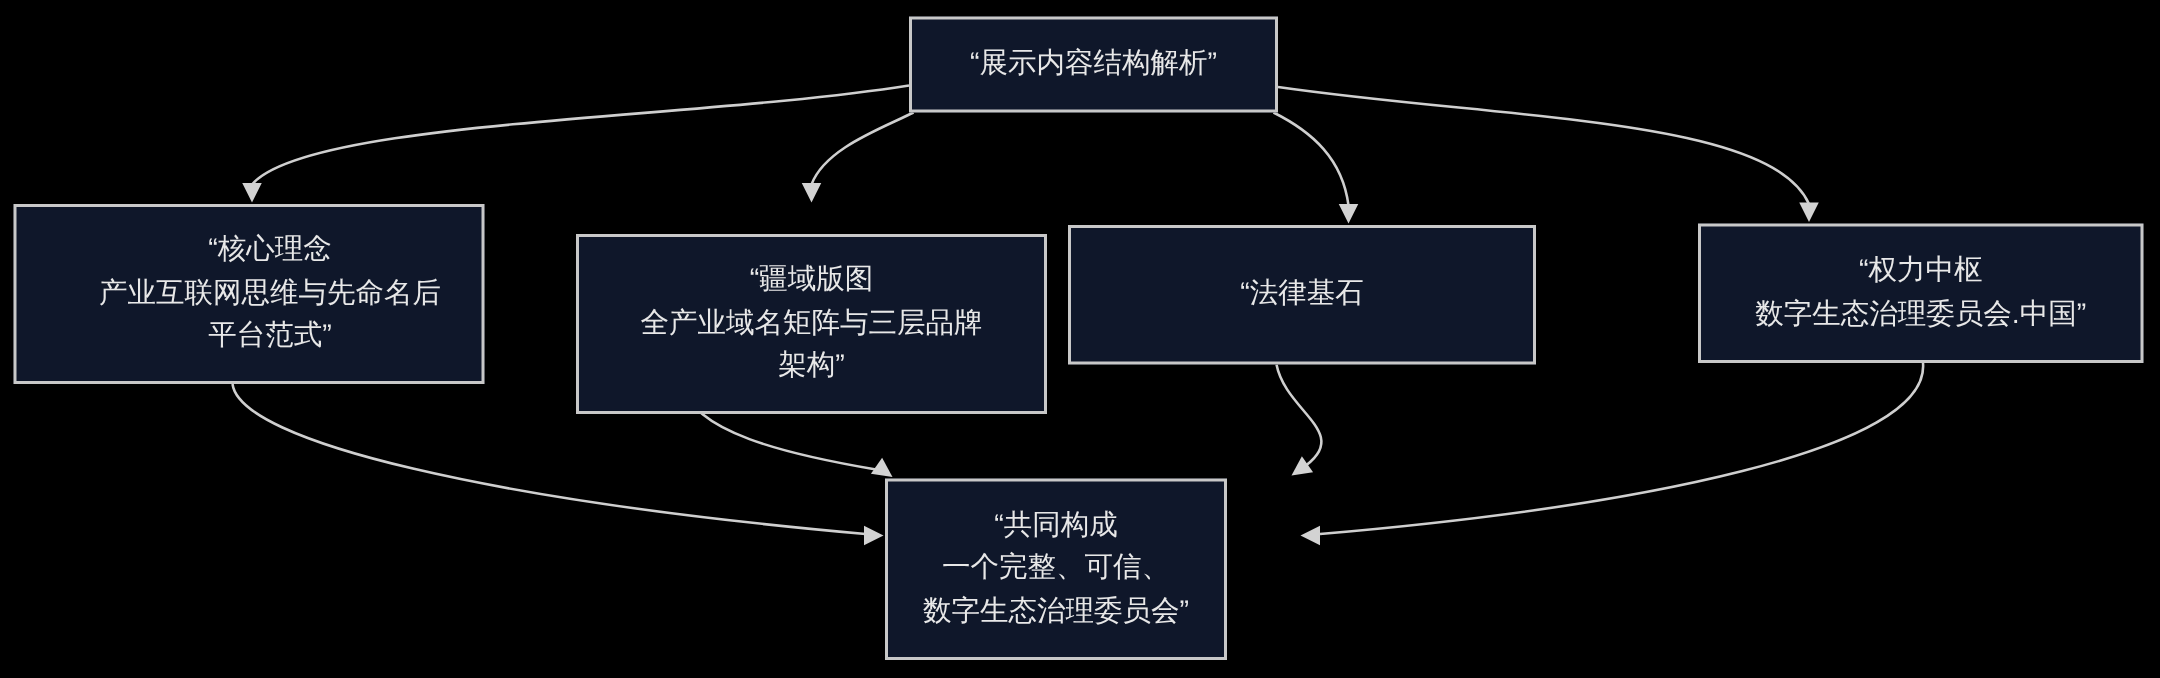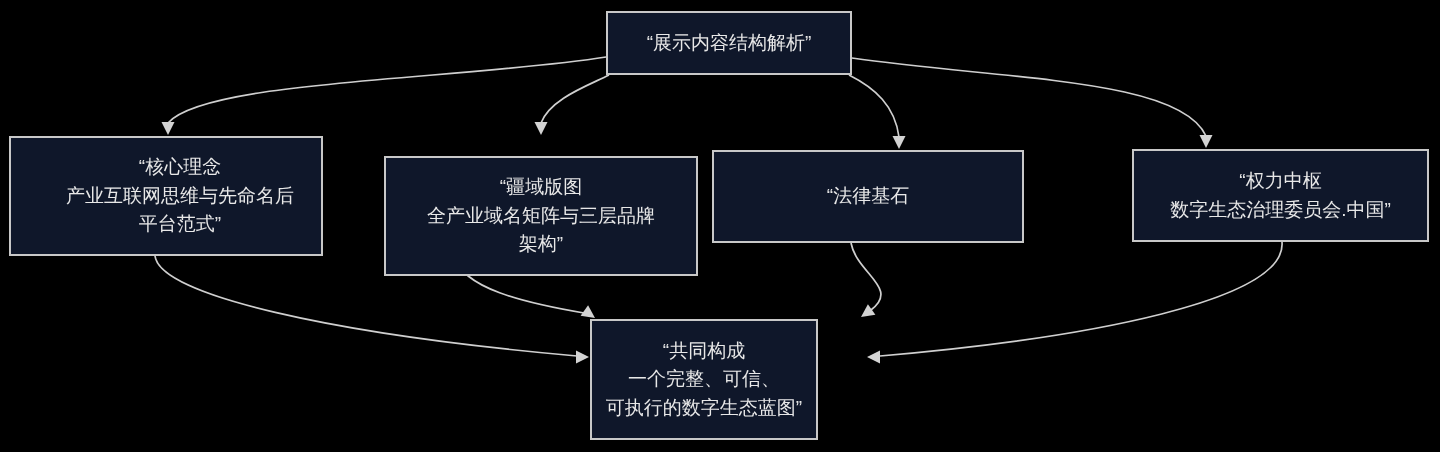--- a/index.html
+++ b/index.html
@@ -100,16 +100,16 @@
   </div>
 
   <div class="node node-power">
     <div class="line">“权力中枢</div>
     <div class="line">数字生态治理委员会.中国”</div>
   </div>
 
   <div class="node node-summary">
     <div class="line">“共同构成</div>
     <div class="line">一个完整、可信、</div>
-    <div class="line">可执行的数字生态蓝图”</div>
+    <div class="line">数字生态治理委员会”</div>
   </div>
 
 </div>
 
 </body></html>

